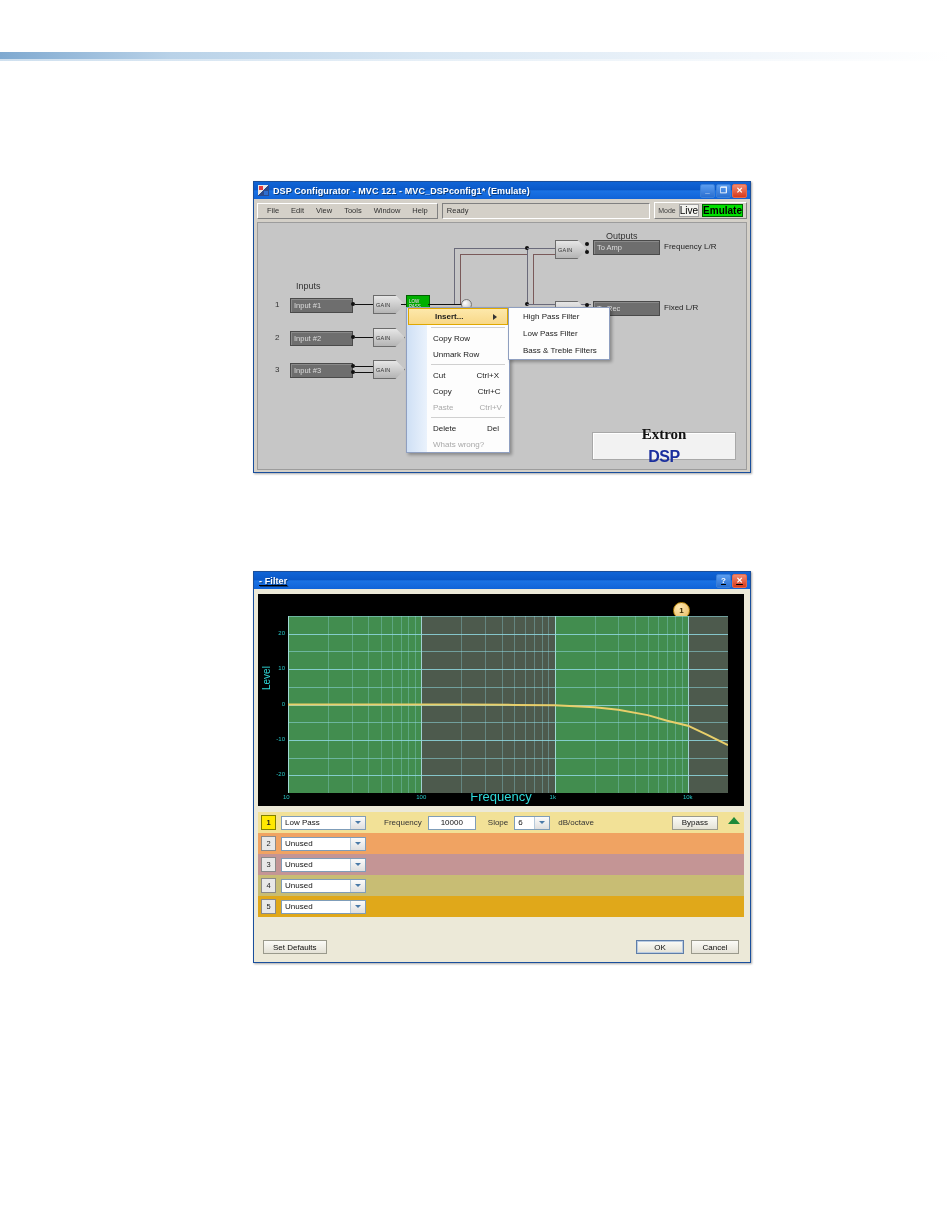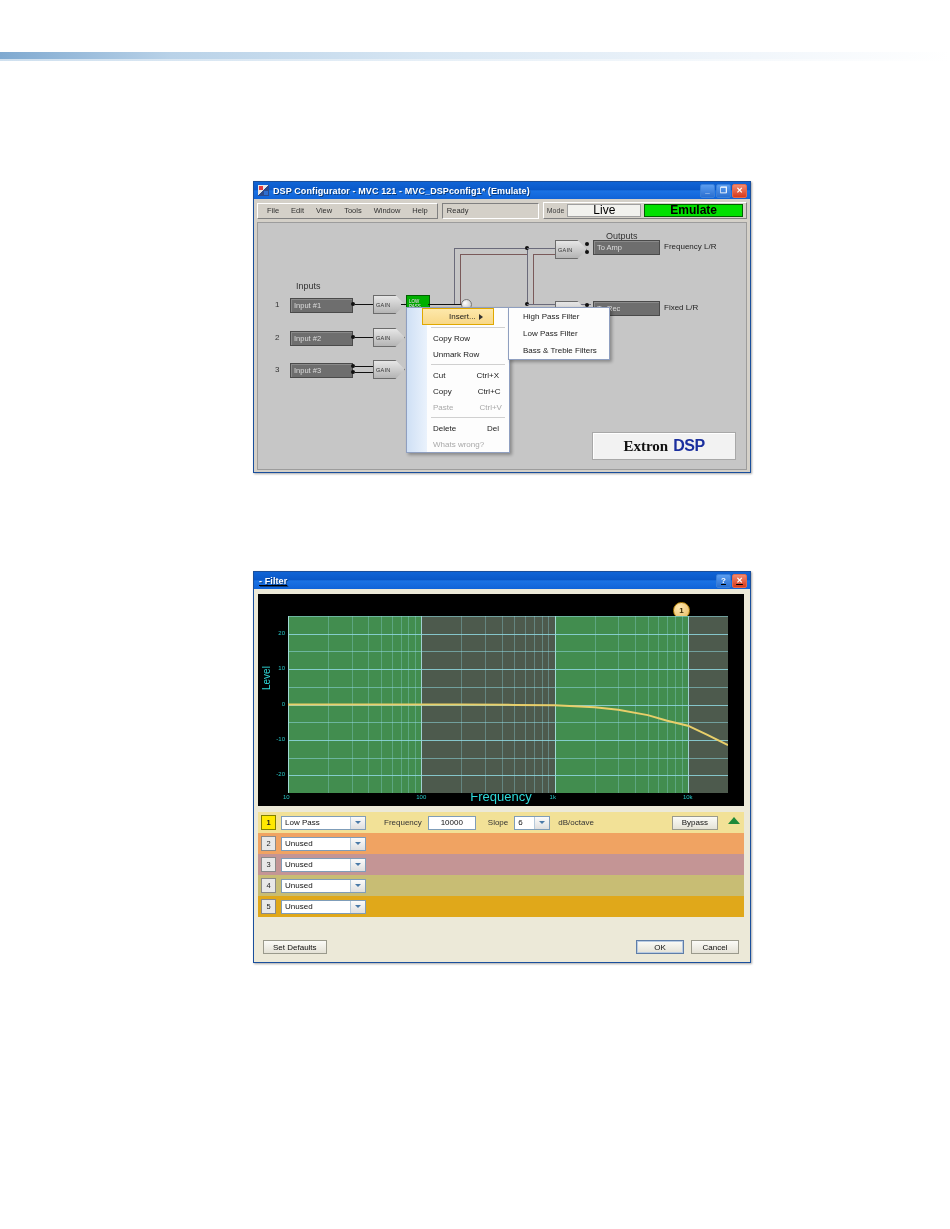--- a/index.html
+++ b/index.html
@@ -68,21 +68,21 @@
     flex:1;height:14px;border:1px solid #808080;border-right-color:#fff;border-bottom-color:#fff;
     background:#d4d0c8;display:flex;align-items:center;padding:0 4px;
   }
   .statusbox span{font-size:7.5px;color:#303030;}
   .modebox{
     height:15px;border:1px solid #fff;border-right-color:#808080;border-bottom-color:#808080;
     background:#d4d0c8;display:flex;align-items:center;gap:3px;padding:0 3px;
   }
   .modelbl{font-size:7px;color:#404040;}
   .modebtn{
-    font-size:12px;height:11px;line-height:11px;padding:0 25px;border:1px solid #a0a0a0;
+    font-size:10px;height:11px;line-height:11px;padding:0 0;border:1px solid #a0a0a0;
     background:#f2f2ee;color:#000;
   }
   .modebtn.on{background:#00e000;border-color:#006000;font-weight:bold;}
 
   #canvas1{
     position:absolute;left:3px;top:40px;width:488px;height:246px;
     background:#c6c6c6;border:1px solid #9c9c9c;
   }
   .lbl-inputs,.lbl-outputs{
     position:absolute;font-size:9px;color:#333;font-weight:normal;
@@ -115,21 +115,21 @@
   .wire.h{height:1px;}
   .wire2{position:absolute;background:#6a6a7a;}
   .node-handle{
     position:absolute;width:9px;height:9px;border-radius:50%;
     background:radial-gradient(circle at 35% 35%,#fff,#b8b8b8);border:1px solid #777;
   }
   #logo1{
     position:absolute;right:10px;bottom:9px;width:142px;height:26px;
     background:#f2f2f2;border:1px solid #a8a8a8;
     box-shadow:inset 1px 1px 0 #fff;
-    display:flex;align-items:center;justify-content:center;gap:5px;
+    display:flex;align-items:center;justify-content:center;gap:5px;flex-direction:column;
   }
   #logo1 .e{font-family:"Liberation Serif",serif;font-weight:bold;font-size:15px;color:#111;}
   #logo1 .d{font-weight:bold;font-size:16px;color:#1b2f9e;letter-spacing:-.5px;}
 
   
   .cmenu{
     position:absolute;background:#fdfdfd;border:1px solid #8f9fc0;
     box-shadow:2px 2px 3px rgba(0,0,0,.3);z-index:30;
   }
   .cmenu .gutter{
@@ -137,21 +137,21 @@
     background:linear-gradient(to right,#cfe0f5,#eaf2fc);
   }
   .cmenu .ci{
     position:relative;height:16px;display:flex;align-items:center;
     padding-left:26px;padding-right:10px;font-size:8px;color:#1a1a1a;white-space:nowrap;
   }
   .cmenu .ci.dim{color:#a9a9a9;}
   .cmenu .ci .acc{margin-left:auto;padding-left:26px;font-size:8px;}
   .cmenu .ci.hl{
     background:linear-gradient(to bottom,#fde8ab,#f8d888);
-    border:1px solid #e0a800;margin:0 15px;height:15px;
+    border:1px solid #e0a800;margin:0 1px;height:15px;font-weight:bold;
   }
   .cmenu .sep{height:1px;background:#d0d0d0;margin:2px 4px 2px 24px;}
   .cmenu .arrow{
     margin-left:auto;width:0;height:0;border-left:4px solid #333;
     border-top:3px solid transparent;border-bottom:3px solid transparent;
   }
   .submenu{
     position:absolute;background:#fdfdfd;border:1px solid #8f9fc0;
     box-shadow:2px 2px 3px rgba(0,0,0,.3);z-index:31;
   }

